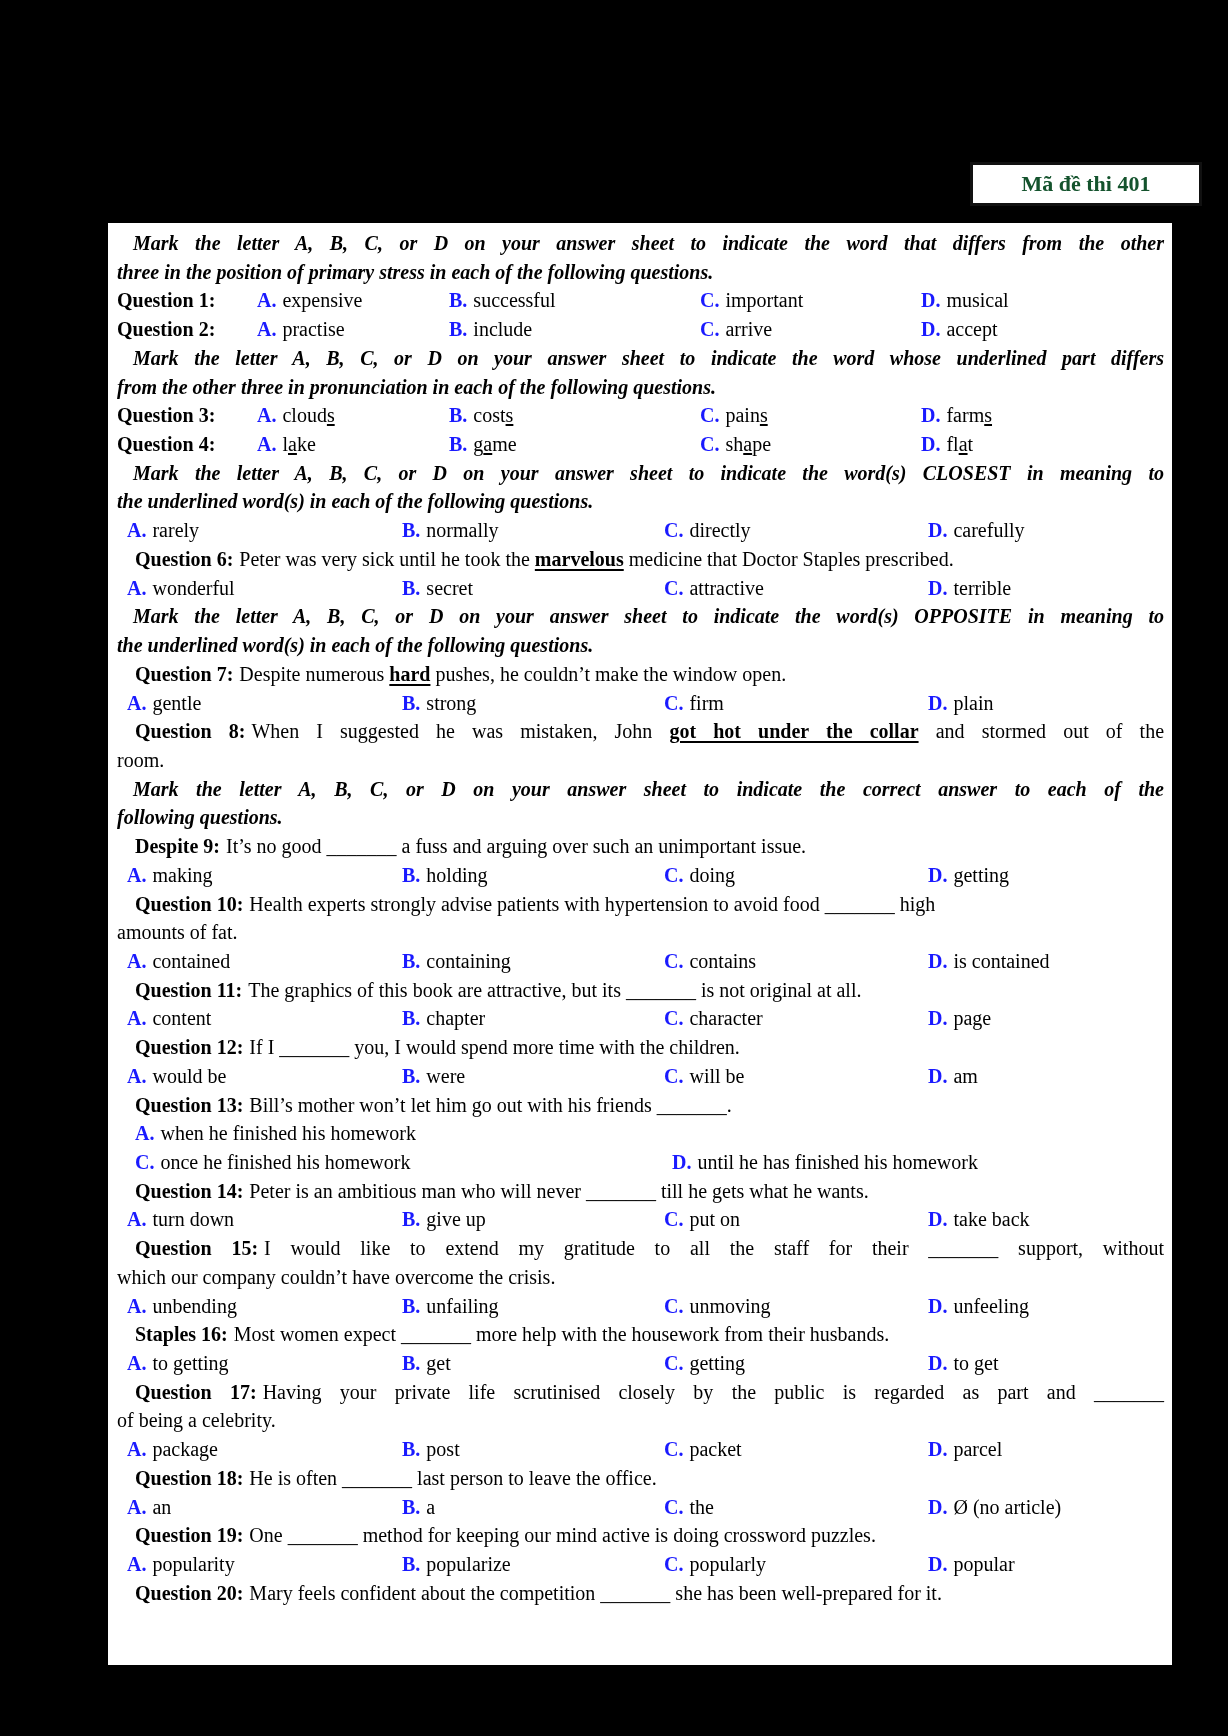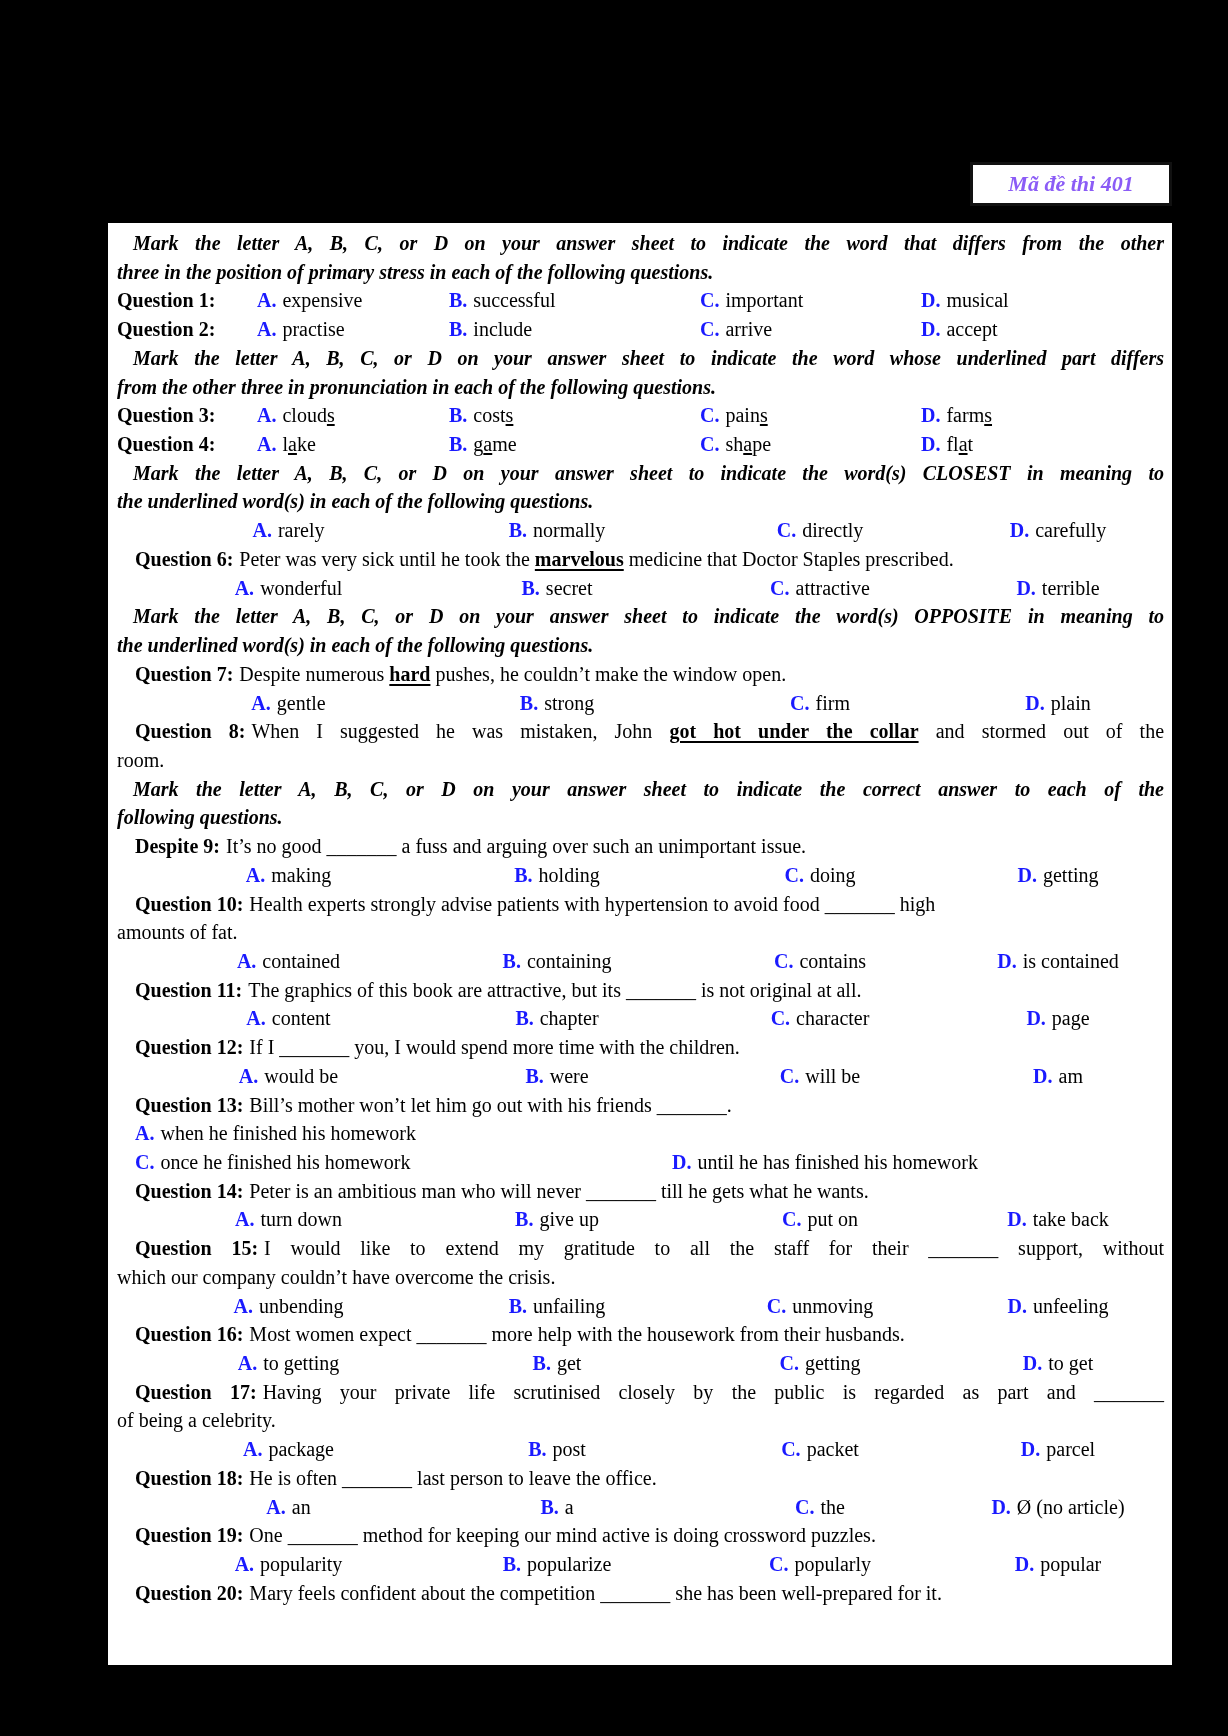--- a/index.html
+++ b/index.html
@@ -1,32 +1,32 @@
 <!DOCTYPE html>
 <html><head>
 <meta charset="utf-8">
 <style>
   html,body{margin:0;padding:0;}
   .page{position:relative;width:1228px;height:1736px;background:#000;overflow:hidden;
         font-family:"Liberation Serif","DejaVu Serif",serif;}
-  .code-box{position:absolute;left:970px;top:162px;width:202px;height:44px;background:#fff;
+  .code-box{position:absolute;left:970px;top:162px;width:232px;height:44px;background:#fff;
         border:3px solid #111;box-sizing:border-box;display:flex;align-items:center;justify-content:center;
-        font-weight:bold;font-size:22px;color:#8b5cf6;font-style:italic;}
+        font-weight:bold;font-size:22px;color:#14532d;}
   .doc{position:absolute;left:108px;top:223px;width:1064px;height:1442px;background:#fff;
         box-sizing:border-box;padding:6px 8px 0 9px;font-size:20px;color:#000;}
   .ln{height:28.72px;line-height:28.72px;white-space:normal;}
   .instr{font-weight:bold;font-style:italic;}
   .jl{text-align:justify;text-align-last:justify;}
   .ind16{text-indent:16px;}
   .qtext{text-indent:18px;}
   .qlabel{font-weight:bold;margin-right:6px;}
   .ol{font-weight:bold;color:#1a1aff;margin-right:6px;}
   .u{text-decoration:underline;text-underline-offset:2px;}
   .bu{font-weight:bold;text-decoration:underline;text-decoration-thickness:2px;text-underline-offset:3px;}
-  .optrow4{display:grid;grid-template-columns:275px 262px 264px auto;margin-left:34px;text-align:center;}
+  .optrow4{display:grid;grid-template-columns:275px 262px 264px auto;margin-left:10px;}
   .optrow2{display:grid;grid-template-columns:537px auto;margin-left:18px;}
   .qrow{display:grid;grid-template-columns:140px 192px 251px 221px auto;}
   .cell{display:block;}
 </style>
 </head>
 <body>
 
 <div class="page">
 
   <div class="code-box">Mã đề thi 401</div>
@@ -158,21 +158,21 @@
 
     <div class="ln qtext jl"><span class="qlabel">Question 15:</span><span>I would like to extend my gratitude to all the staff for their </span><span class="blank">_______</span><span> support, without</span></div>
     <div class="ln">which our company couldn’t have overcome the crisis.</div>
     <div class="ln optrow4">
         <span class="cell"><span class="ol">A.</span><span>unbending</span></span>
         <span class="cell"><span class="ol">B.</span><span>unfailing</span></span>
         <span class="cell"><span class="ol">C.</span><span>unmoving</span></span>
         <span class="cell"><span class="ol">D.</span><span>unfeeling</span></span>
       </div>
 
-    <div class="ln qtext"><span class="qlabel">Question 16:</span><span>Most women expect </span><span class="blank">_______</span><span> more help with the housework from their husbands.</span></div>
+    <div class="ln qtext"><span class="qlabel">Staples 16:</span><span>Most women expect </span><span class="blank">_______</span><span> more help with the housework from their husbands.</span></div>
     <div class="ln optrow4">
         <span class="cell"><span class="ol">A.</span><span>to getting</span></span>
         <span class="cell"><span class="ol">B.</span><span>get</span></span>
         <span class="cell"><span class="ol">C.</span><span>getting</span></span>
         <span class="cell"><span class="ol">D.</span><span>to get</span></span>
       </div>
 
     <div class="ln qtext jl"><span class="qlabel">Question 17:</span><span>Having your private life scrutinised closely by the public is regarded as part and </span><span class="blank">_______</span></div>
     <div class="ln">of being a celebrity.</div>
     <div class="ln optrow4">

